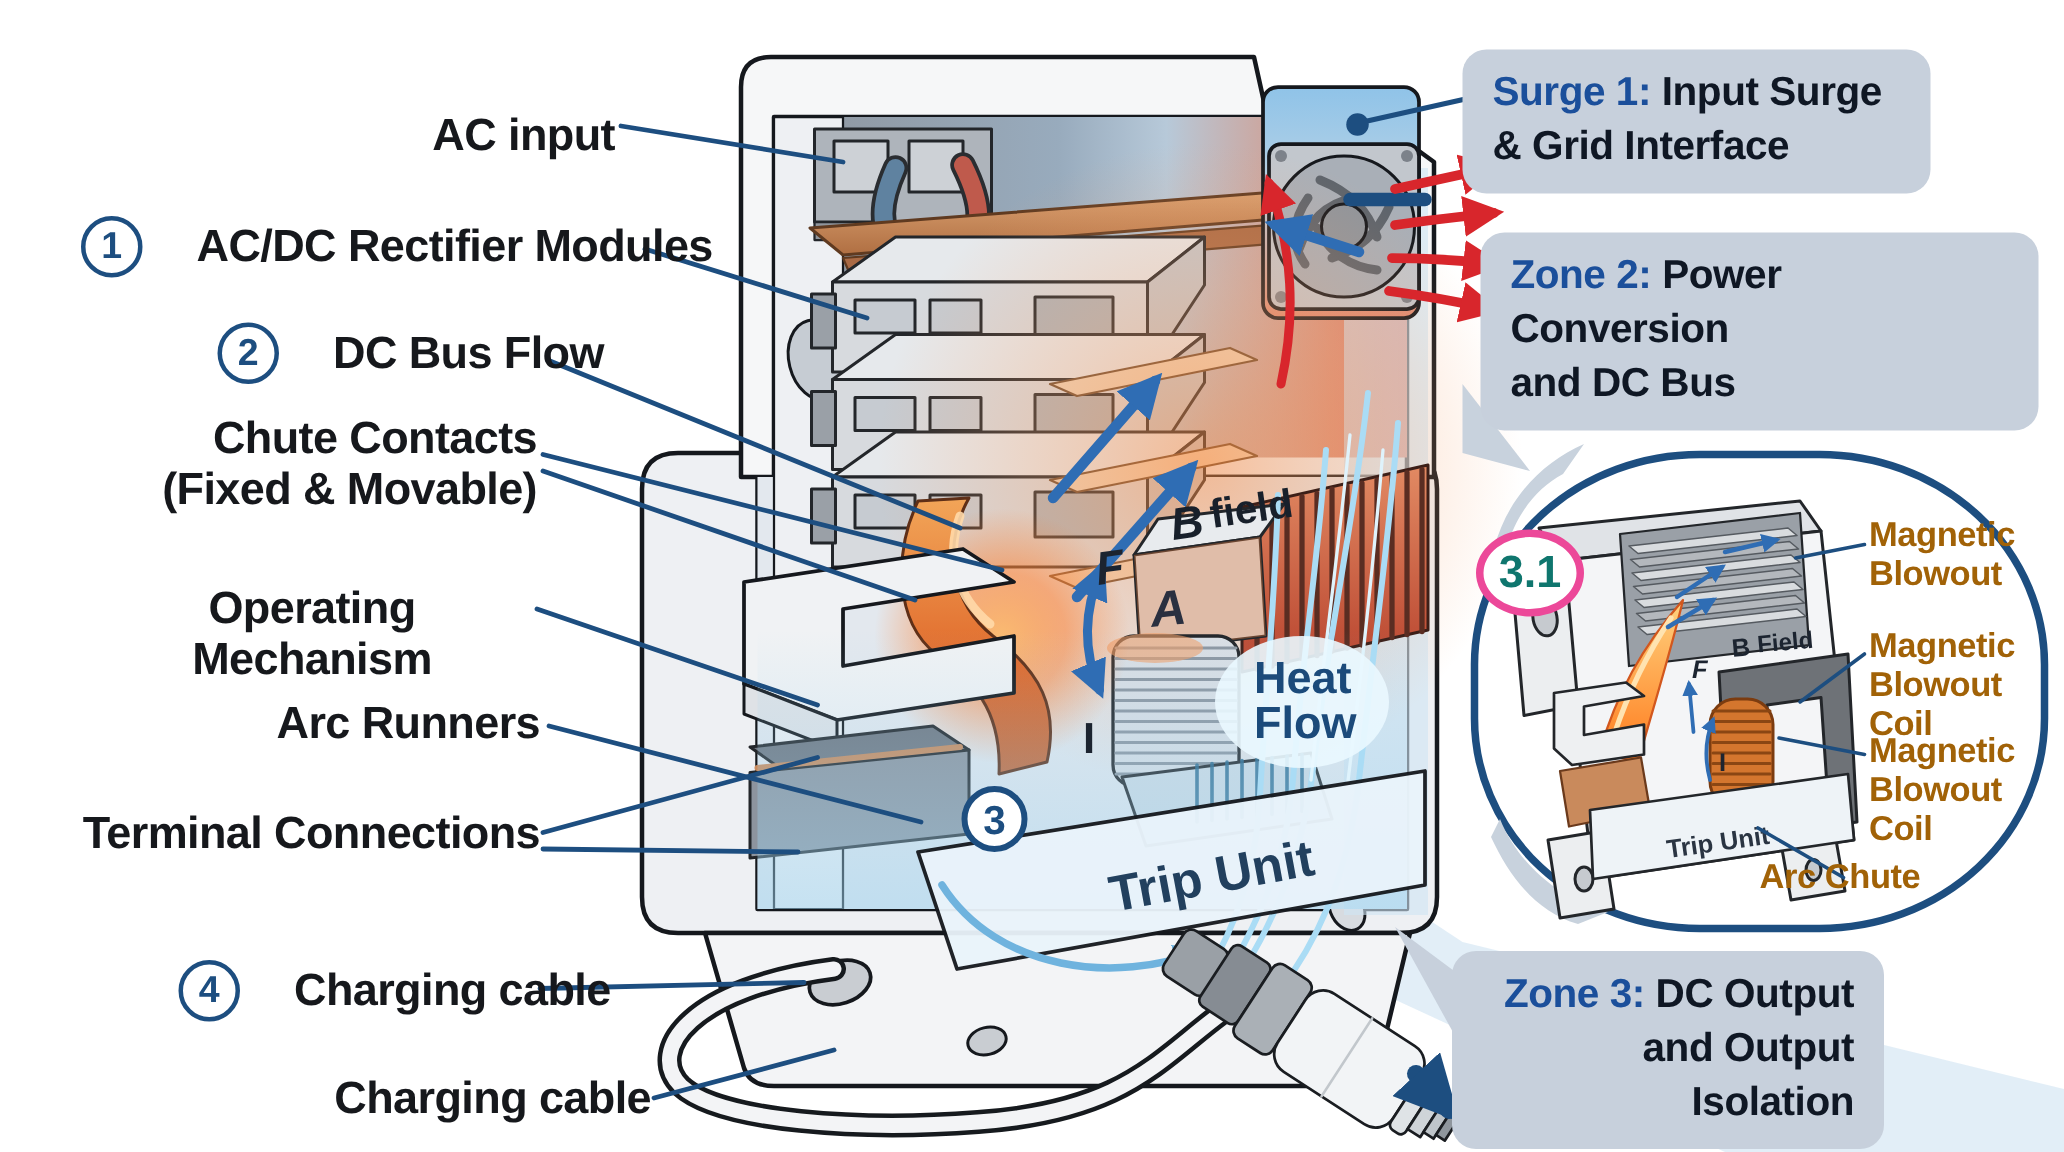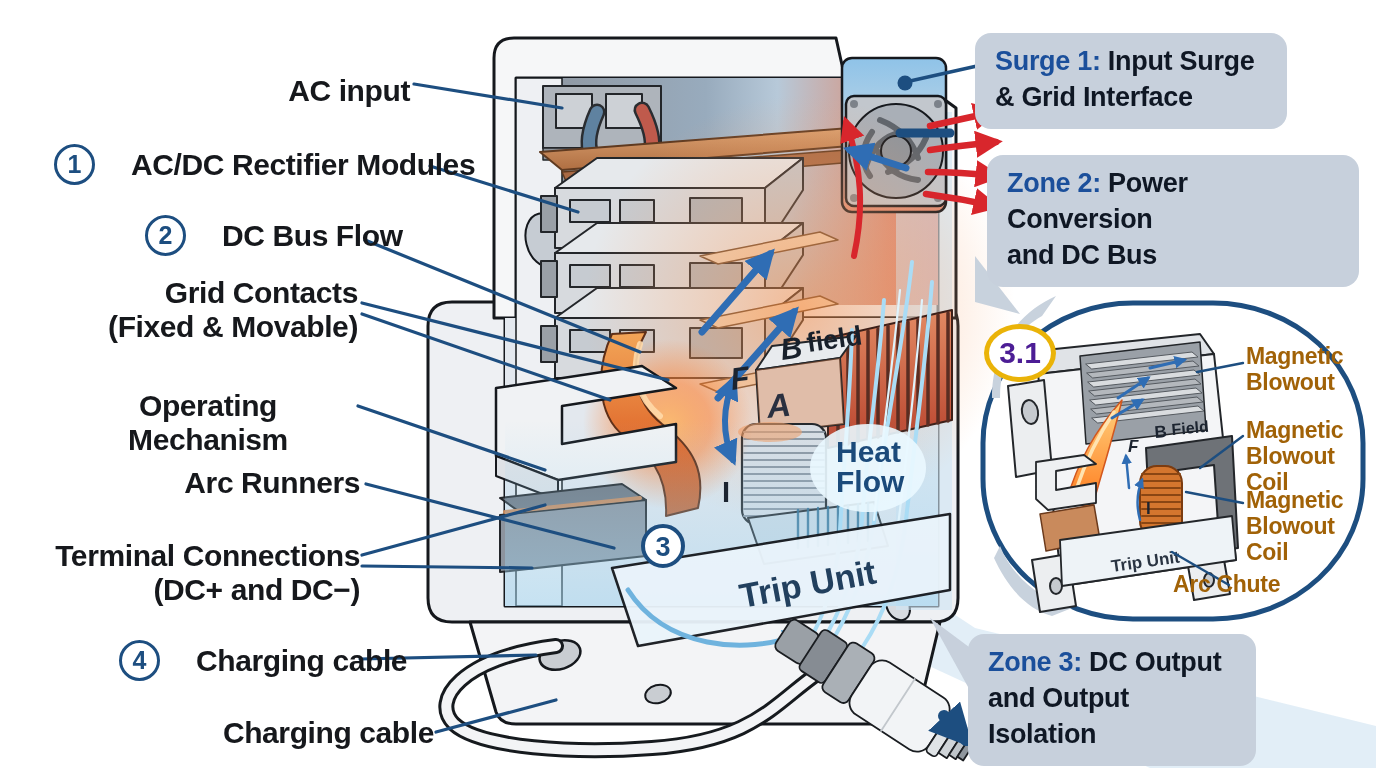--- a/index.html
+++ b/index.html
@@ -10,22 +10,22 @@
   .lbl.right{text-align:right;}
   .numrow{position:absolute;display:flex;align-items:center;gap:12px;}
   .numcirc{flex:0 0 auto;width:41px;height:41px;border:3.5px solid #1d4e80;border-radius:50%;
            color:#1d4e80;font-weight:700;font-size:25px;display:flex;align-items:center;
            justify-content:center;background:#ffffff;box-sizing:border-box;}
   .numrow .txt{font-size:30px;font-weight:600;letter-spacing:-0.4px;color:#16181c;margin-left:24px;}
   .zone{position:absolute;background:#c7d0dc;border-radius:16px;padding:11px 20px 13px 20px;
         font-size:27px;line-height:1.33;color:#0f1724;font-weight:600;letter-spacing:-0.3px;}
   .zone .zp{color:#1b4f9b;font-weight:700;}
   .ins-lbl{position:absolute;font-size:23px;font-weight:600;line-height:1.14;color:#a16207;letter-spacing:-0.3px;}
-  .badge31{position:absolute;left:984px;top:324px;width:72px;height:58px;border:5px solid #eab308;
-           border-radius:50%;background:#fff;color:#4c1d95;font-weight:700;font-size:30px;
+  .badge31{position:absolute;left:984px;top:353px;width:72px;height:58px;border:5px solid #ec4899;
+           border-radius:50%;background:#fff;color:#0f766e;font-weight:700;font-size:30px;
            display:flex;align-items:center;justify-content:center;box-sizing:border-box;}
   svg text{font-family:"Liberation Sans",sans-serif;}
 </style>
 </head>
 <body>
 
 <div id="stage">
 
 <svg id="art" viewBox="0 0 1376 768">
   <defs>
@@ -407,52 +407,51 @@
   <span class="numcirc">1</span>
   <span class="txt">AC/DC Rectifier Modules</span>
 </div>
 
 <div class="numrow" style="left:145px;top:215px;">
   <span class="numcirc">2</span>
   <span class="txt">DC Bus Flow</span>
 </div>
 
 <div class="lbl right" style="left:78px;top:276px;width:280px;">
-  <div>Grid Contacts</div>
+  <div>Chute Contacts</div>
   <div>(Fixed &amp; Movable)</div>
 </div>
 
 <div class="lbl right" style="left:58px;top:389px;width:300px;text-align:center;">Operating Mechanism</div>
 
 <div class="lbl right" style="left:58px;top:466px;width:302px;">Arc Runners</div>
 
 <div class="lbl right" style="left:38px;top:539px;width:322px;">
   <div>Terminal Connections</div>
-  <div>(DC+ and DC−)</div>
 </div>
 
 <div class="numrow" style="left:119px;top:640px;">
   <span class="numcirc">4</span>
   <span class="txt">Charging cable</span>
 </div>
 
 <div class="lbl right" style="left:198px;top:716px;width:236px;">Charging cable</div>
 
 <div class="zone" style="left:975px;top:33px;width:272px;">
   <div><span class="zp">Surge 1:</span> <span>Input Surge</span></div>
   <div>&amp; Grid Interface</div>
 </div>
 
 <div class="zone" style="left:975px;top:155px;width:332px;margin-left:12px;">
   <div><span class="zp">Zone 2:</span> <span>Power</span></div>
   <div>Conversion</div>
   <div>and DC Bus</div>
 </div>
 
-<div class="zone" style="left:968px;top:634px;width:248px;">
+<div class="zone" style="left:968px;top:634px;width:248px;text-align:right;">
   <div><span class="zp">Zone 3:</span> <span>DC Output</span></div>
   <div>and Output Isolation</div>
 </div>
 
 <div class="badge31">3.1</div>
 
 <div class="ins-lbl" style="left:1246px;top:343px;">
   <div>Magnetic</div>
   <div>Blowout</div>
 </div>

